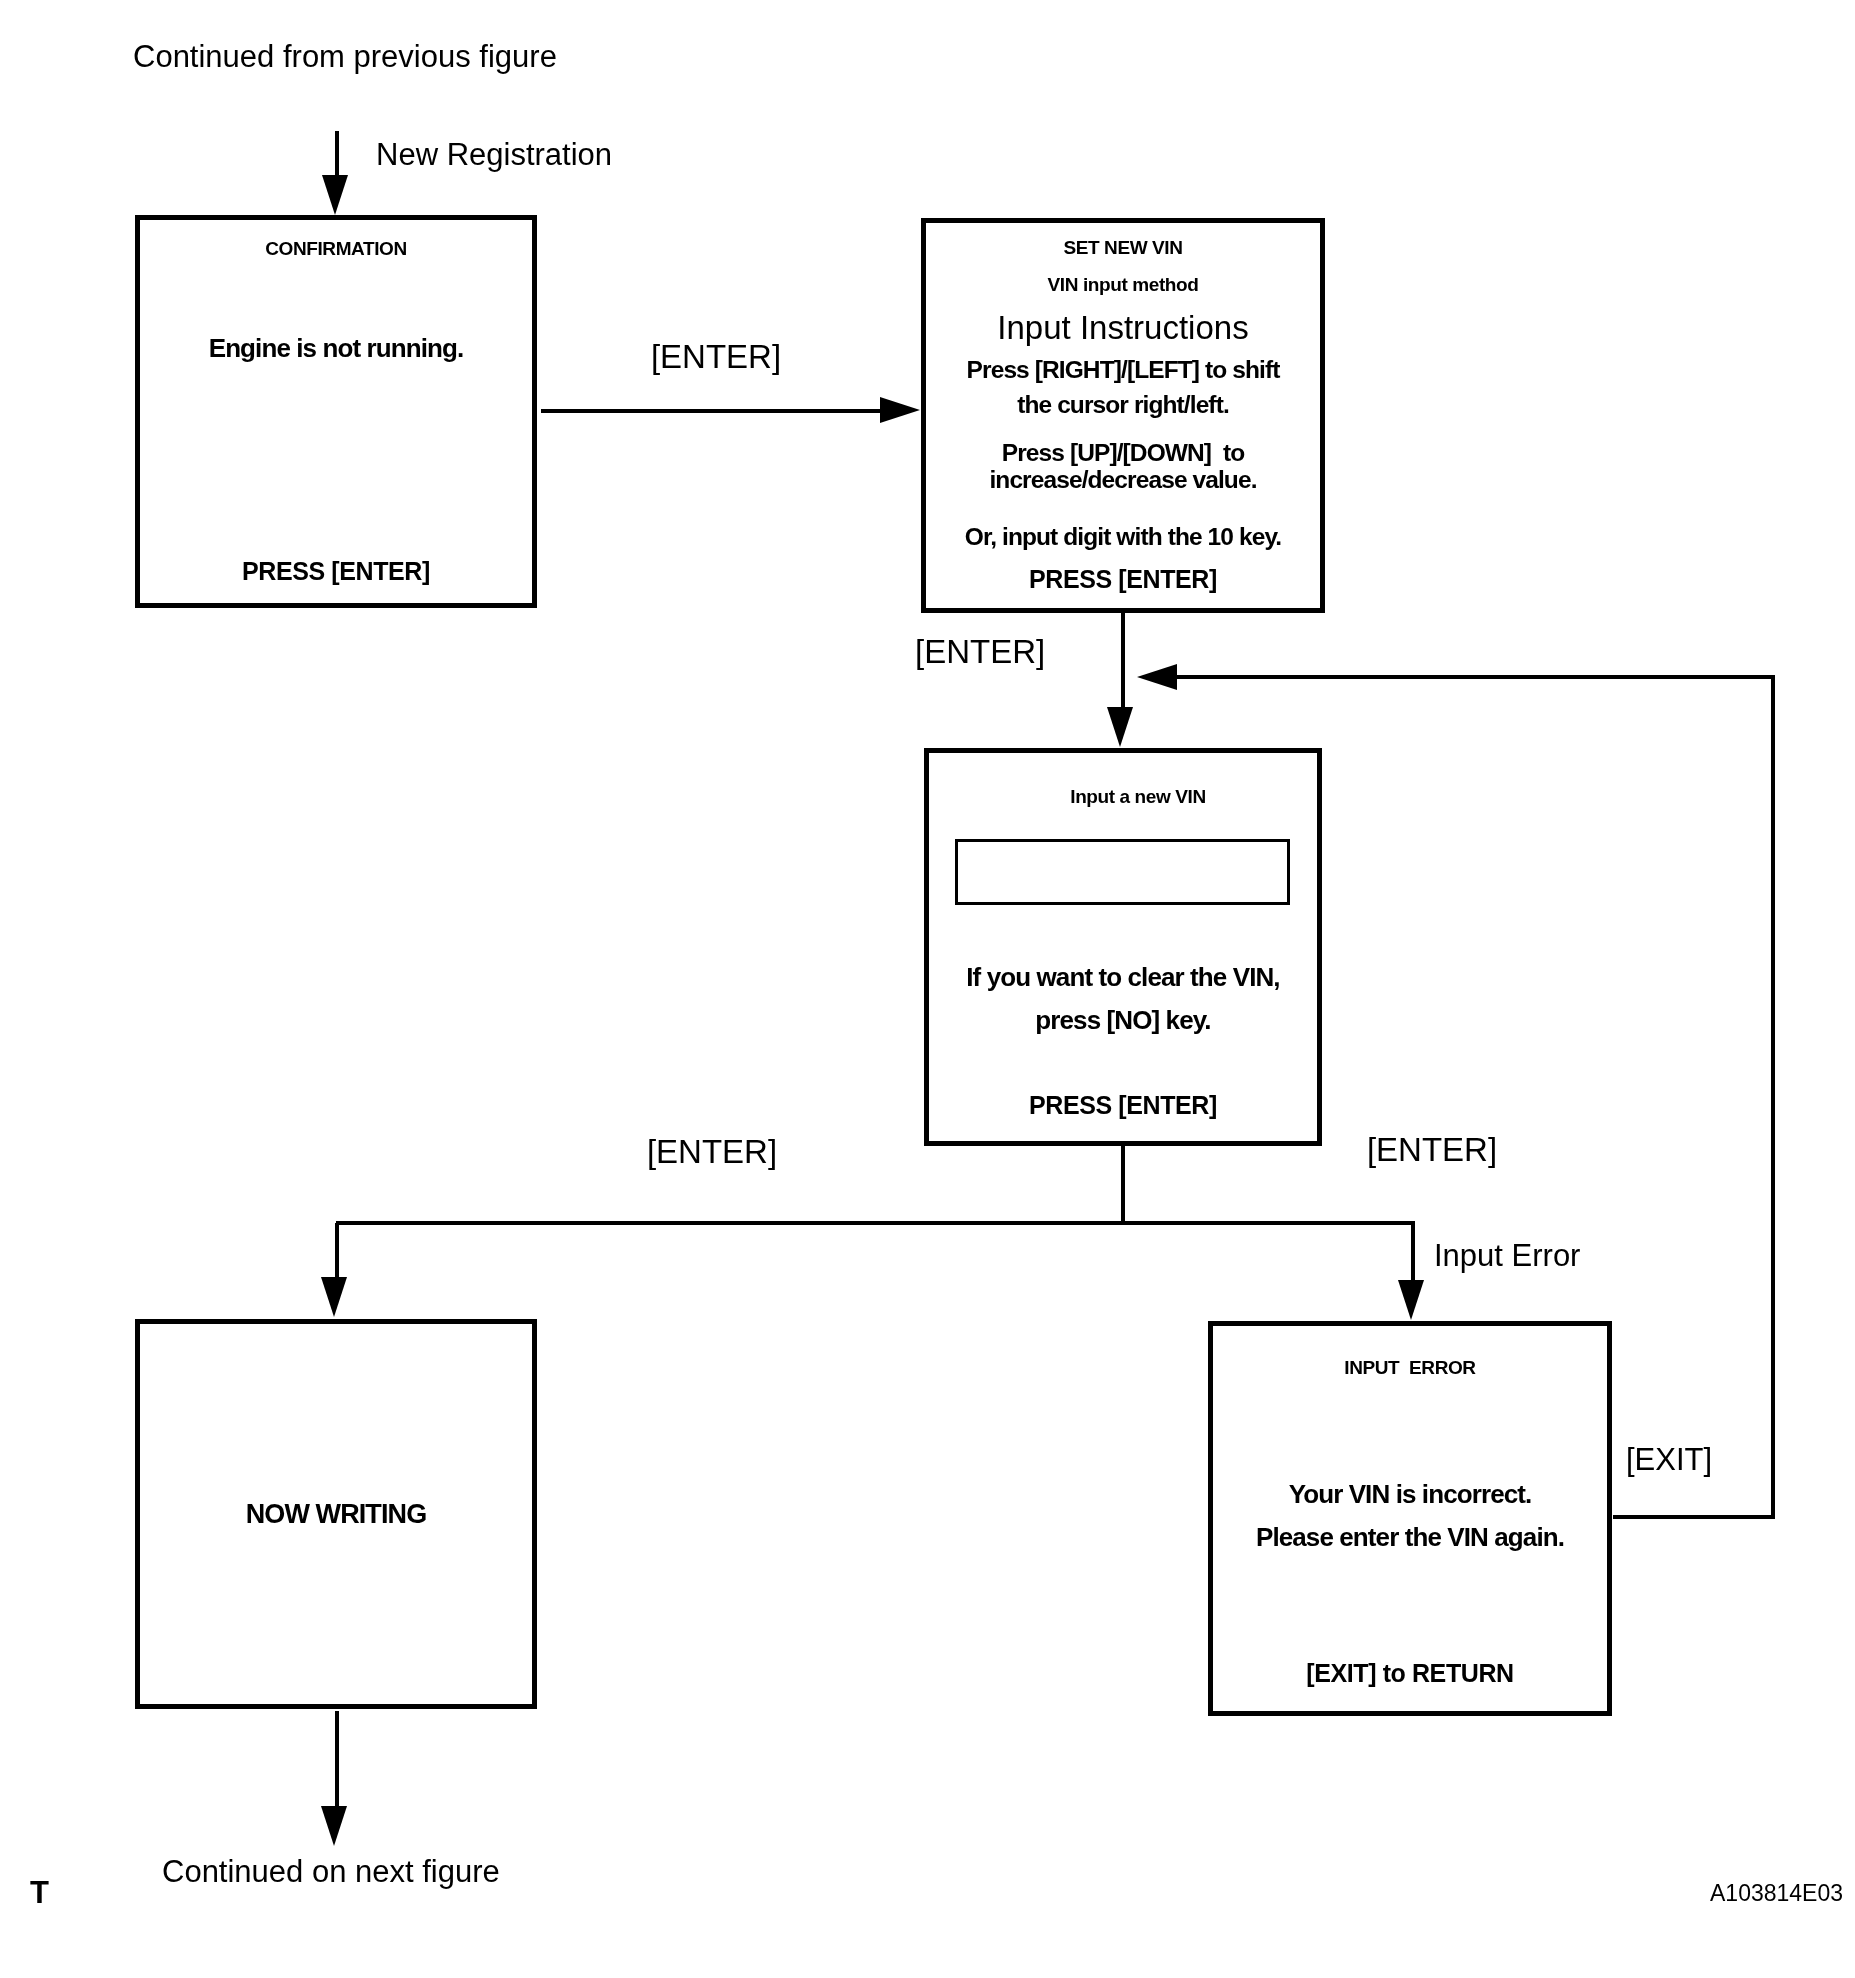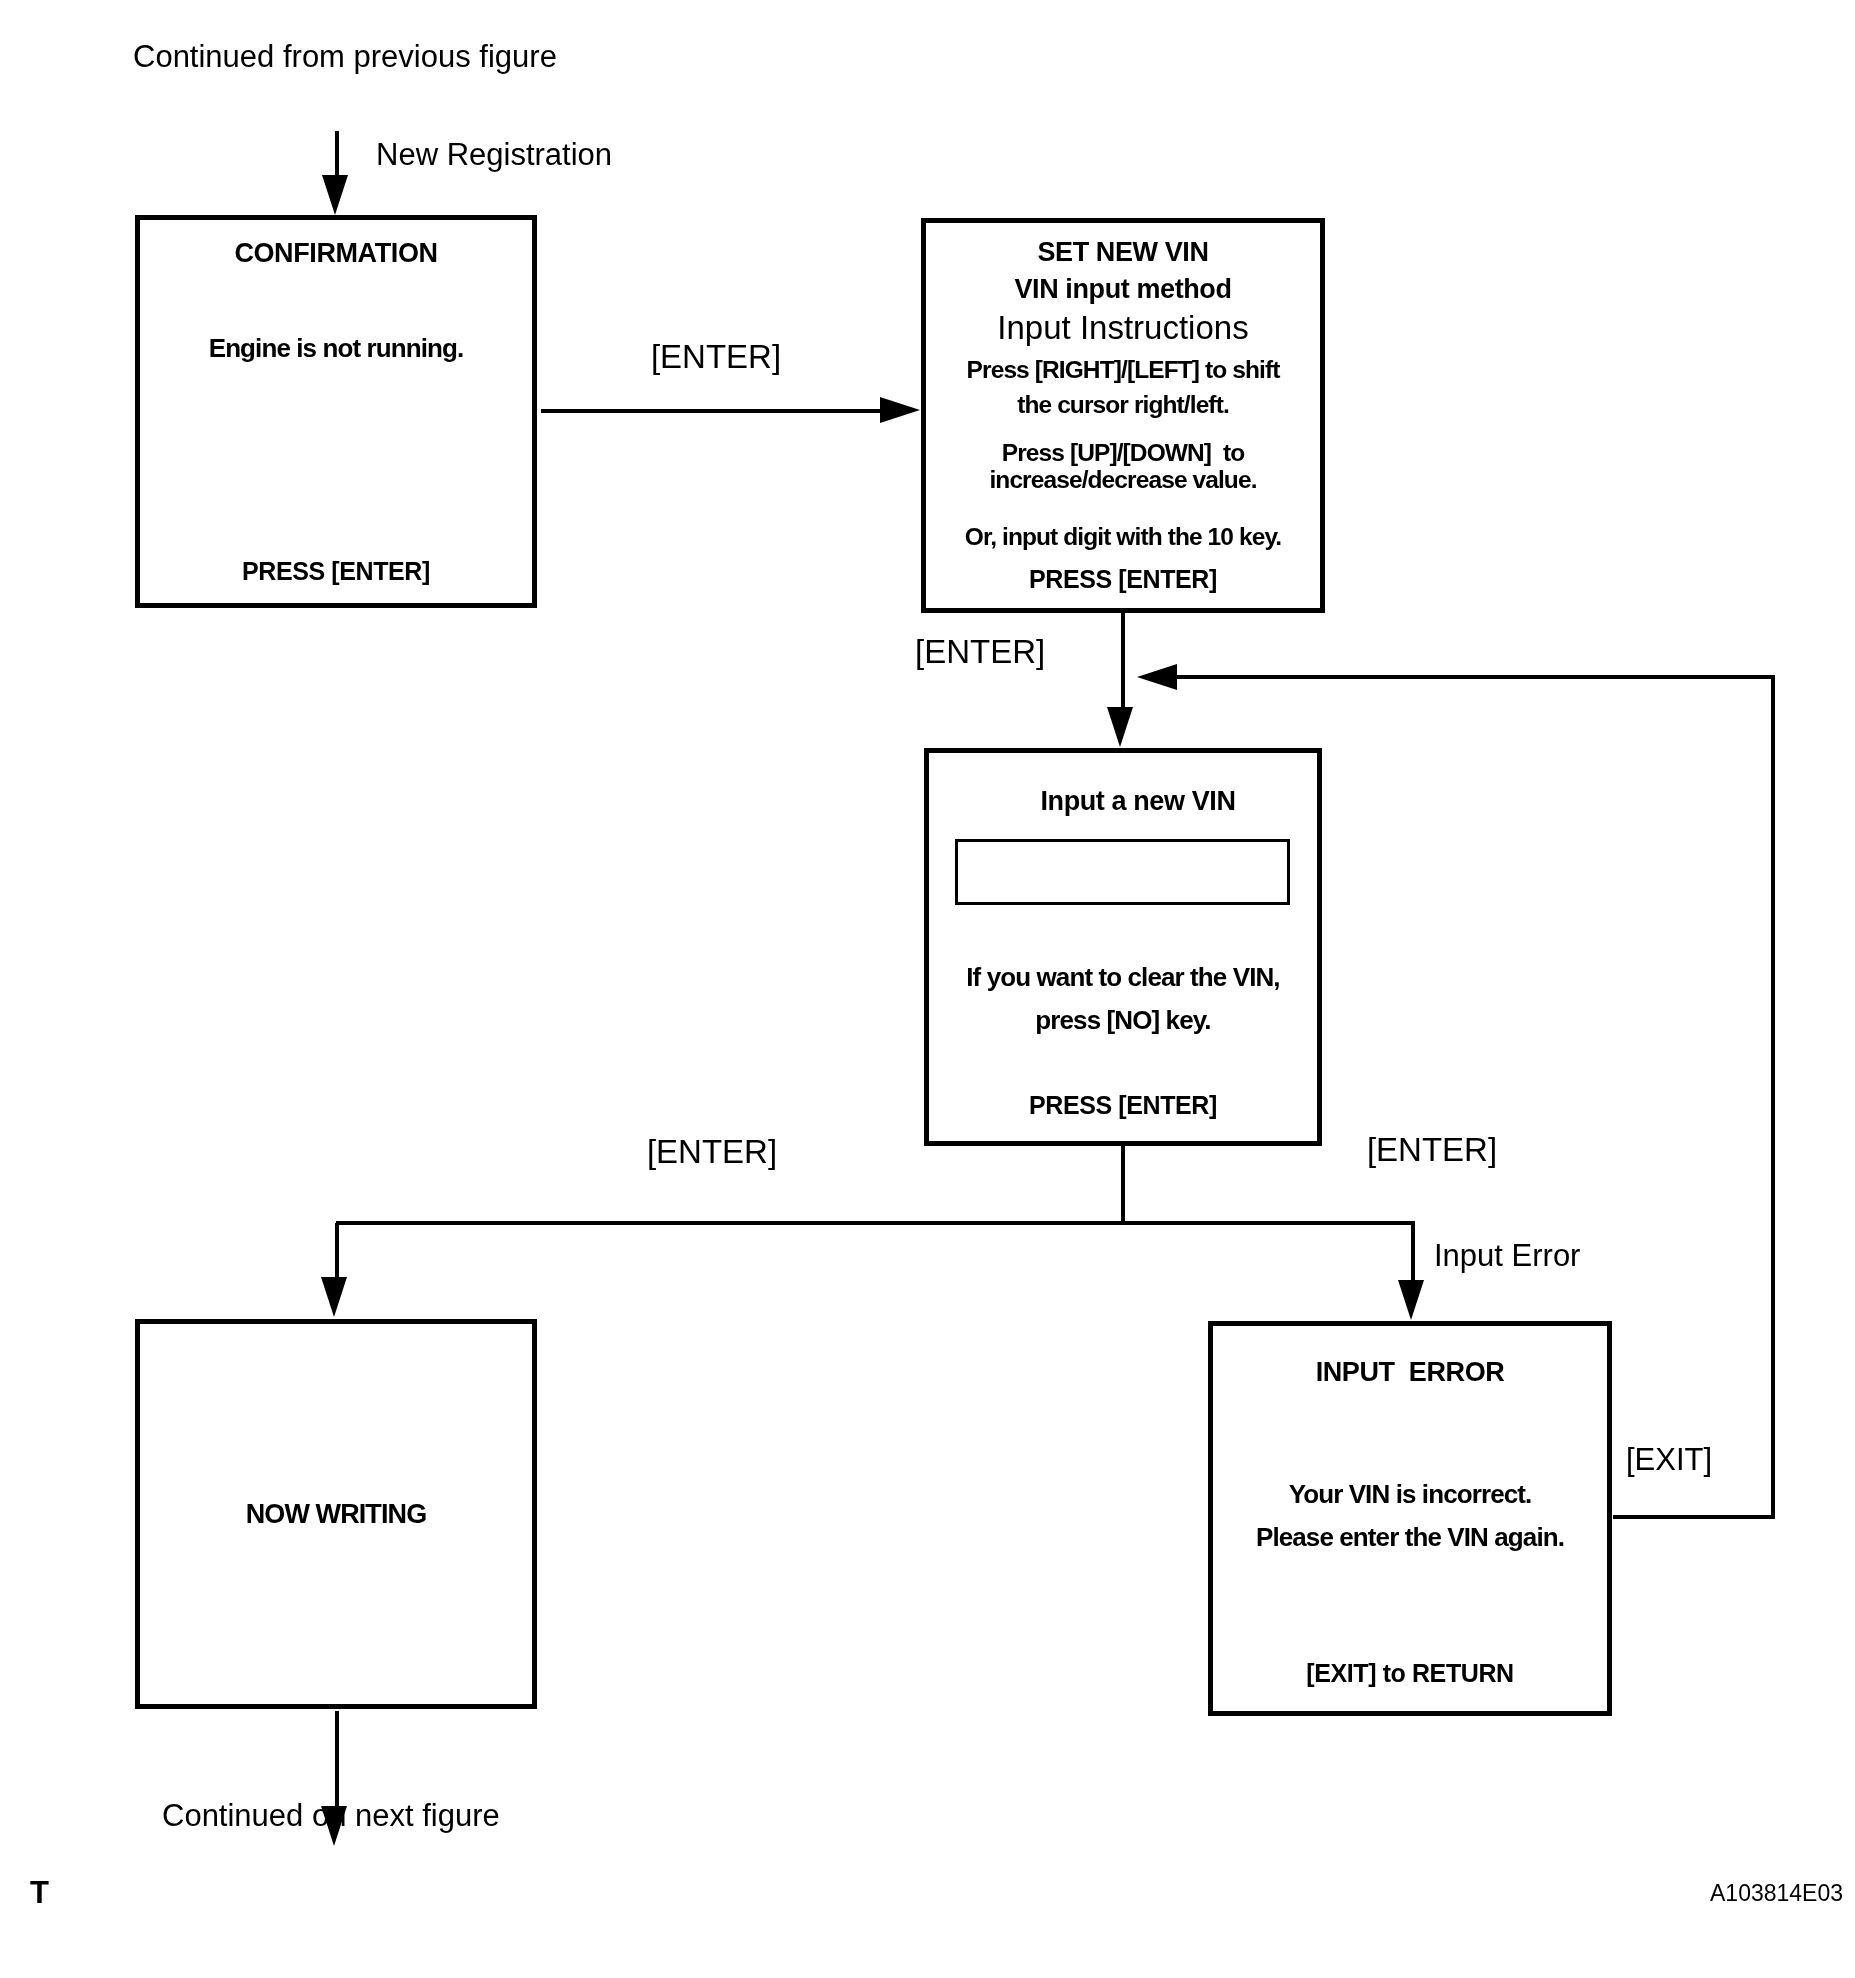--- a/index.html
+++ b/index.html
@@ -60,21 +60,21 @@
     white-space: nowrap;
   }
   .btxt {
     font-weight: bold;
     letter-spacing: -0.9px;
   }
   .box .title {
     position: absolute;
     width: 100%;
     text-align: center;
-    font-size: 27px;
+    font-size: 19px;
     font-weight: bold;
     letter-spacing: -0.4px;
   }
   .box .bodytxt {
     position: absolute;
     width: 100%;
     text-align: center;
     font-size: 26px;
     font-weight: bold;
     letter-spacing: -0.9px;
@@ -202,19 +202,19 @@
       <div>Please enter the VIN again.</div>
     </div>
     <div class="footer" style="bottom:23px;">[EXIT] to RETURN</div>
   </div>
 
   <div class="hline" style="left:1613px; top:1515px; width:162px; height:3.5px;"></div>
   <div class="lbl" style="left:1626px; top:1443px;">[EXIT]</div>
 
   <div class="vline" style="left:335px; top:1711px; width:3.5px; height:98px;"></div>
   <div class="arr-down" style="left:321px; top:1806px;"></div>
-  <div class="lbl" style="left:162px; top:1799px;">Continued on next figure</div>
+  <div class="lbl" style="left:162px; top:1855px;">Continued on next figure</div>
 
   <div class="lbl" id="page-marker" style="left:30px; top:1876px;">T</div>
   <div class="lbl" id="figure-code" style="left:1710px; top:1881px;text-align:right;">A103814E03</div>
 
 </div>
 
 
 </body></html>

